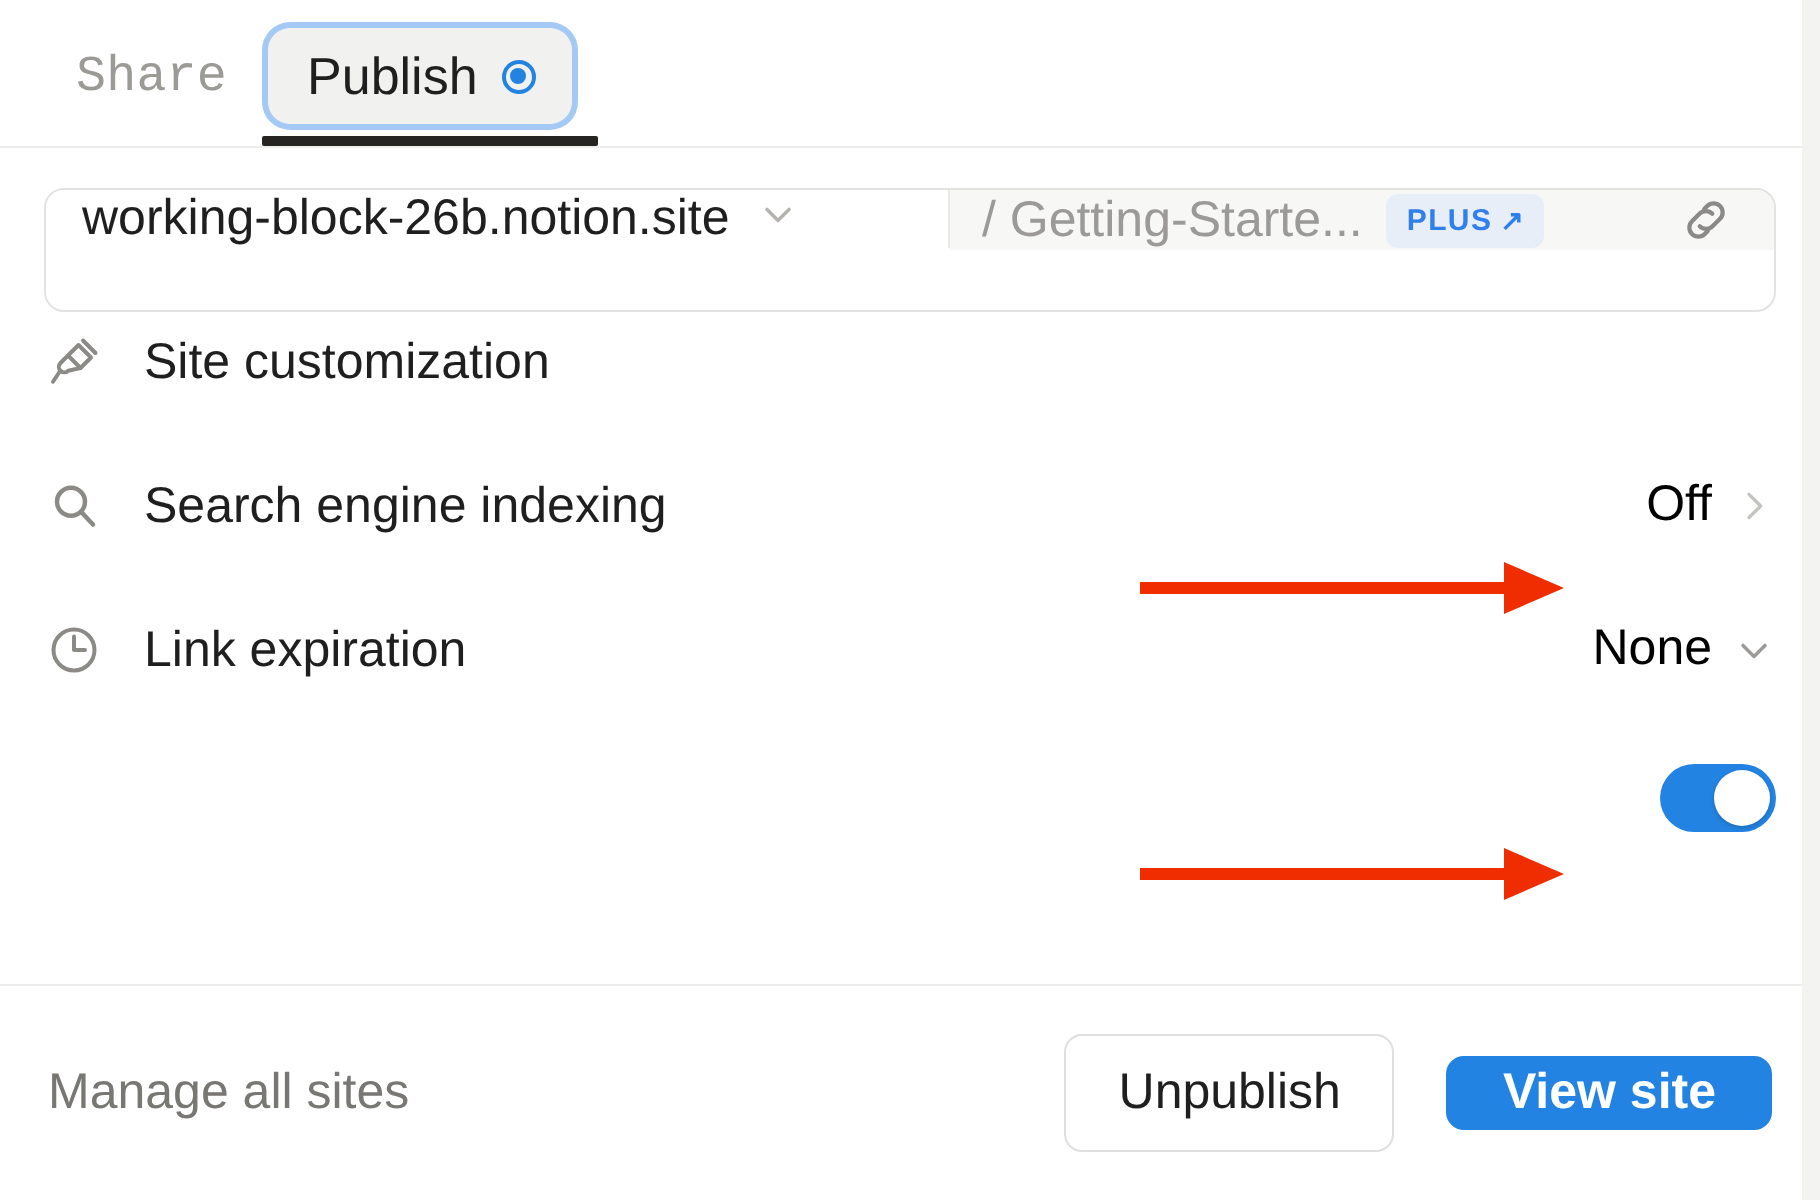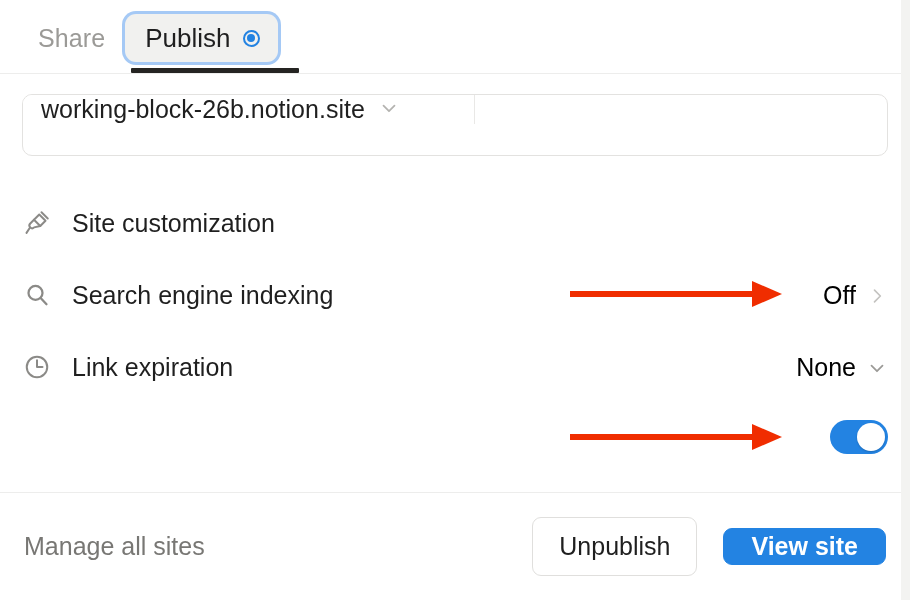--- a/index.html
+++ b/index.html
@@ -50,20 +50,21 @@
     color: #9b9a97;
     padding: 10px 6px;
     background: transparent;
     border: none;
     cursor: pointer;
     box-sizing: border-box;
     font-family: "Liberation Sans", sans-serif;
   }
   .tab-share {
     letter-spacing: 0.1px;
+    font-family: Liberation Mono, monospace;
   }
   .tab-publish {
     color: #1f1f1f;
     background: #f1f1ef;
     border-radius: 11px;
     padding: 11px 18px 11px 20px;
     box-shadow: 0 0 0 3px #a5c9f5;
     font-size: 26px;
   }
   .radio-dot {
@@ -176,21 +177,21 @@
     flex: none;
   }
 
   
   .rows {
     padding: 10px 22px 0 22px;
   }
   .row {
     position: relative;
     display: flex;
-    align-items: flex-end;
+    align-items: flex-start;
     height: 72px;
     cursor: pointer;
     box-sizing: border-box;
   }
   .row-left {
     display: flex;
     align-items: center;
     gap: 20px;
     min-width: 0;
   }
@@ -339,20 +340,33 @@
 
       <div class="url-domain">
         <span class="url-domain-text">working-block-26b.notion.site</span>
         <span>
           <svg width="22" height="22" viewBox="0 0 24 24" fill="none" stroke="#b4b3b0" stroke-width="1.9" stroke-linecap="round" stroke-linejoin="round">
             <polyline points="6,9.5 12,15.5 18,9.5"></polyline>
           </svg>
         </span>
       </div>
 
+      <div class="url-path">
+        <span class="url-path-text">/ Getting-Starte...</span>
+        <span class="plus-badge">
+          <span>PLUS</span>
+          <span class="arrow-ne">↗</span>
+        </span>
+        <span class="link-icon-btn">
+          <svg width="30" height="30" viewBox="0 0 24 24" fill="none" stroke="#8b8a87" stroke-width="1.7" stroke-linecap="round" stroke-linejoin="round">
+            <path d="M9.5 14.5 a3.6 3.6 0 0 0 5.1 0 l3.0 -3.0 a3.6 3.6 0 0 0 -5.1 -5.1 l-1.2 1.2"></path>
+            <path d="M14.5 9.5 a3.6 3.6 0 0 0 -5.1 0 l-3.0 3.0 a3.6 3.6 0 0 0 5.1 5.1 l1.2 -1.2"></path>
+          </svg>
+        </span>
+      </div>
 
     </div>
   </div>
 
   <div class="rows">
 
     <div class="row">
       <div class="row-left">
         <span class="row-icon">
           <svg width="30" height="30" viewBox="0 0 24 24" fill="none" stroke="#8b8a87" stroke-width="1.6" stroke-linecap="round" stroke-linejoin="round">

